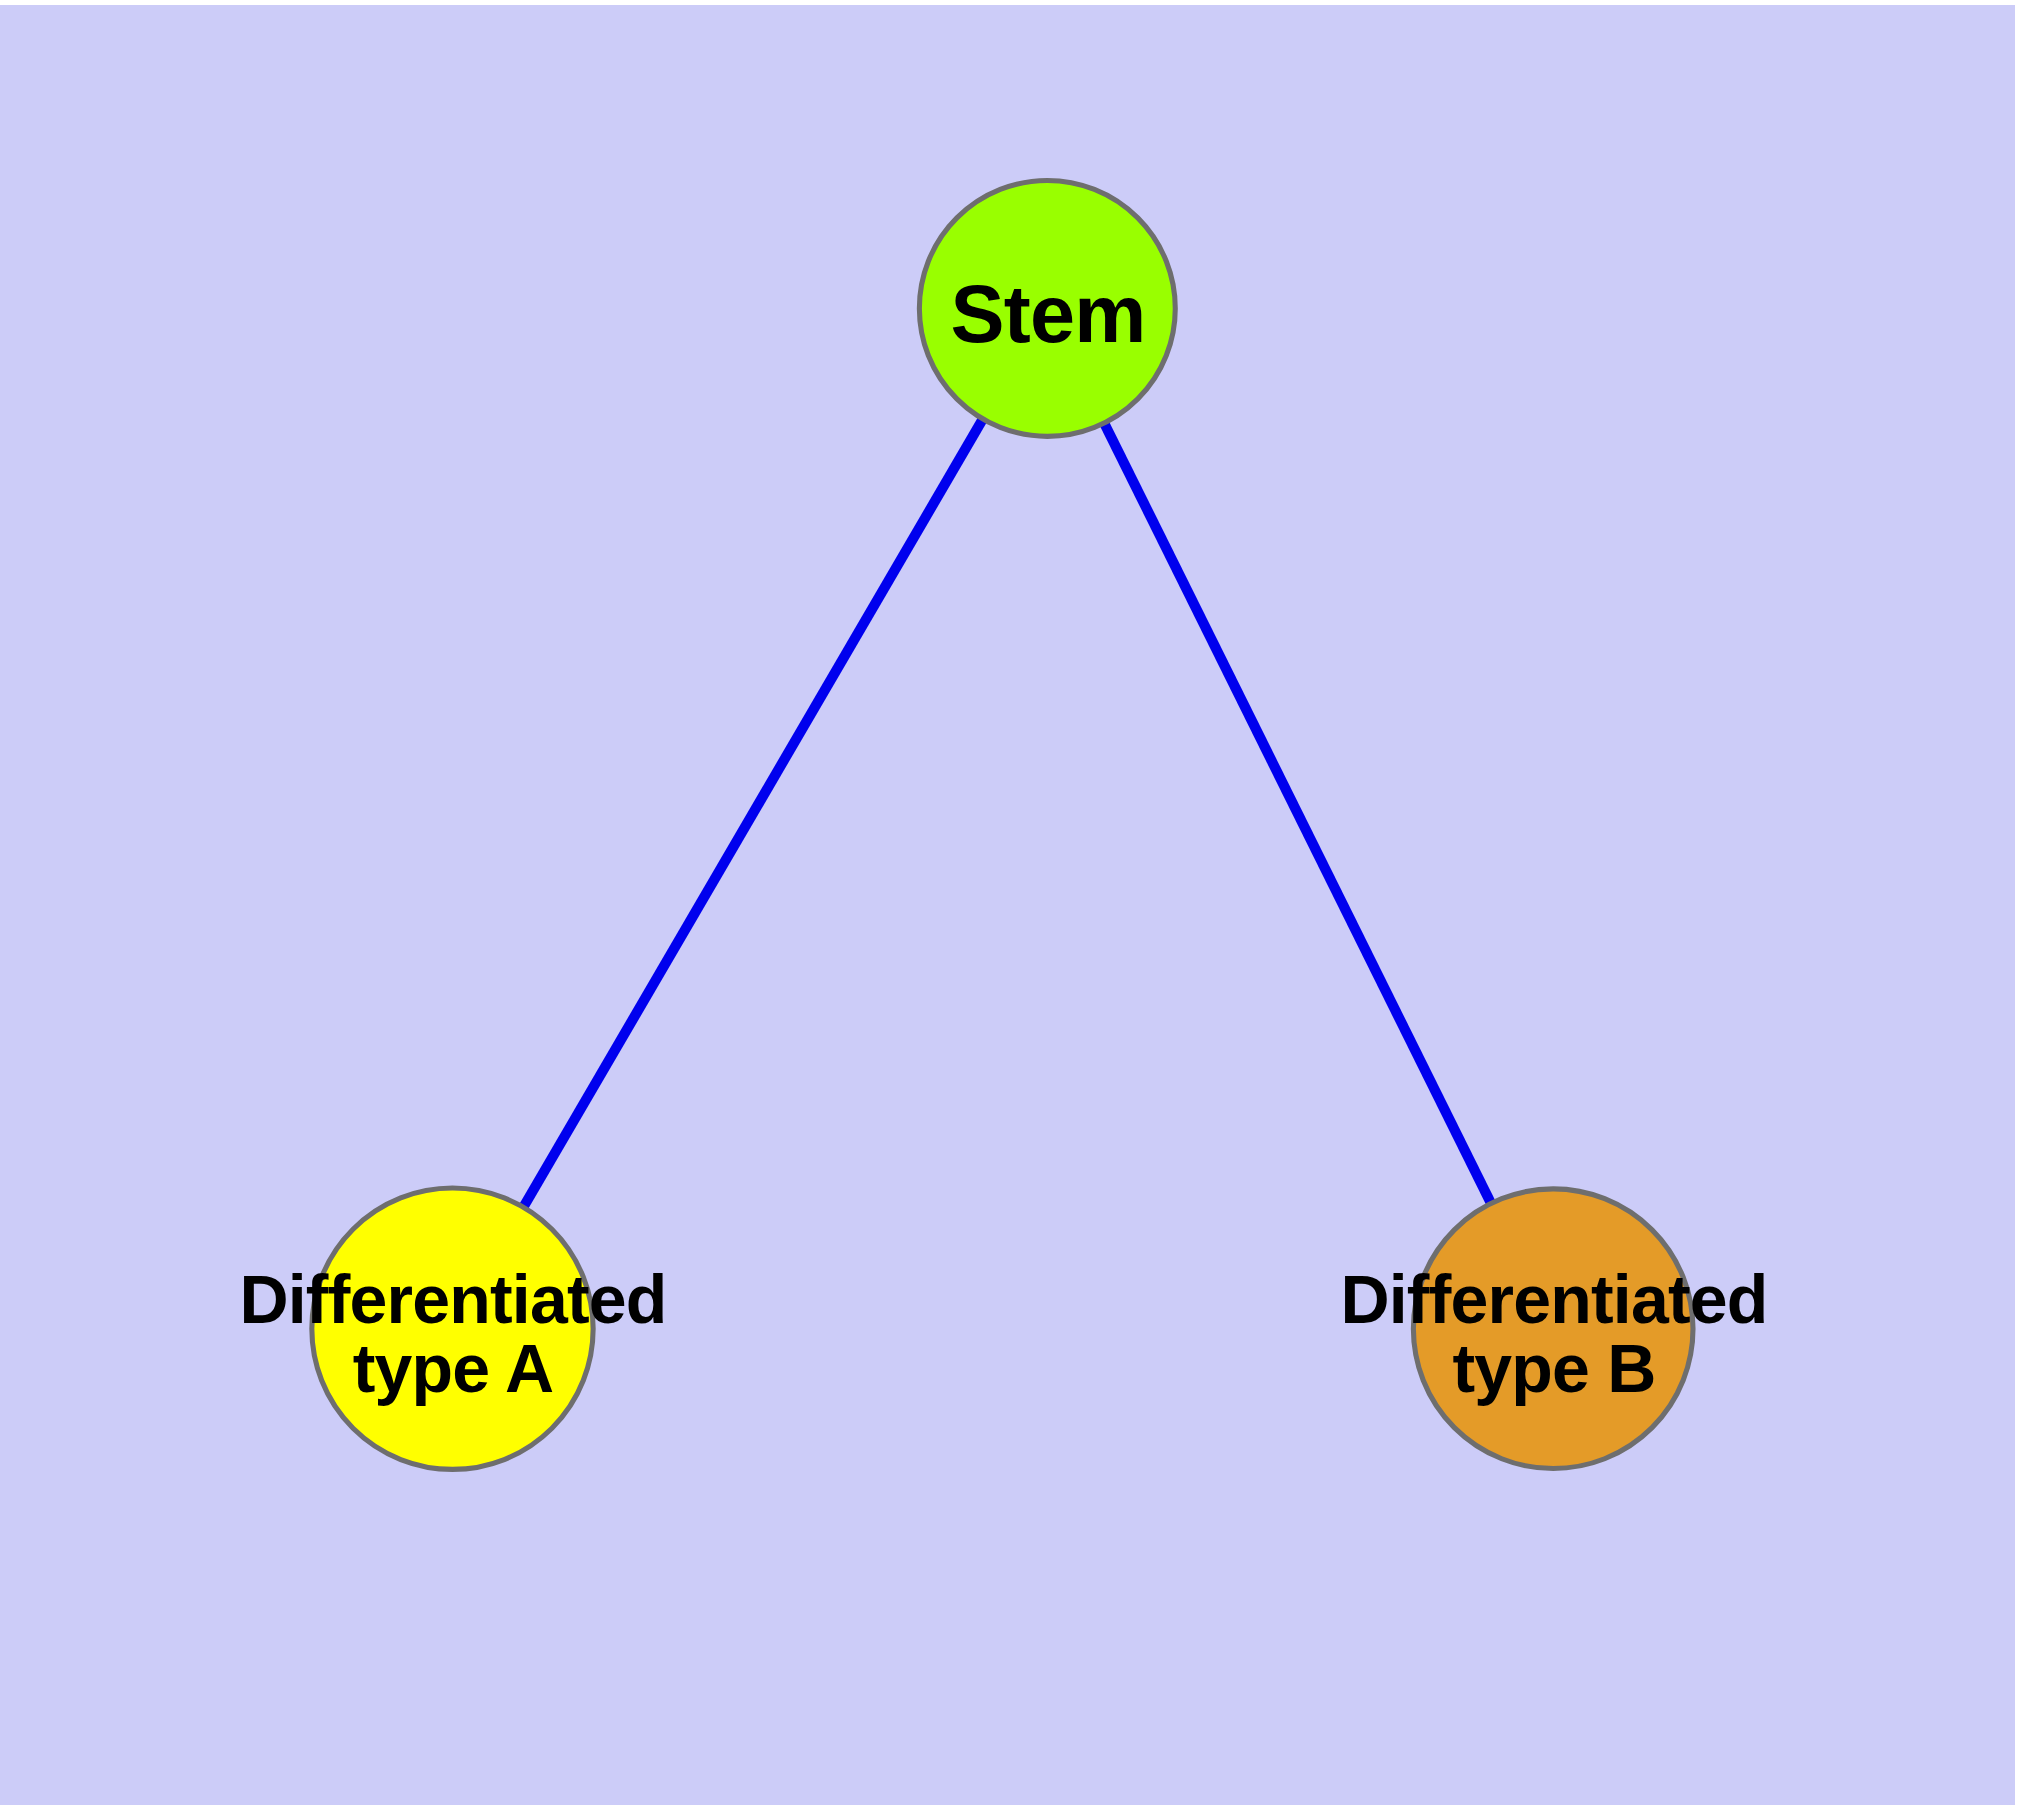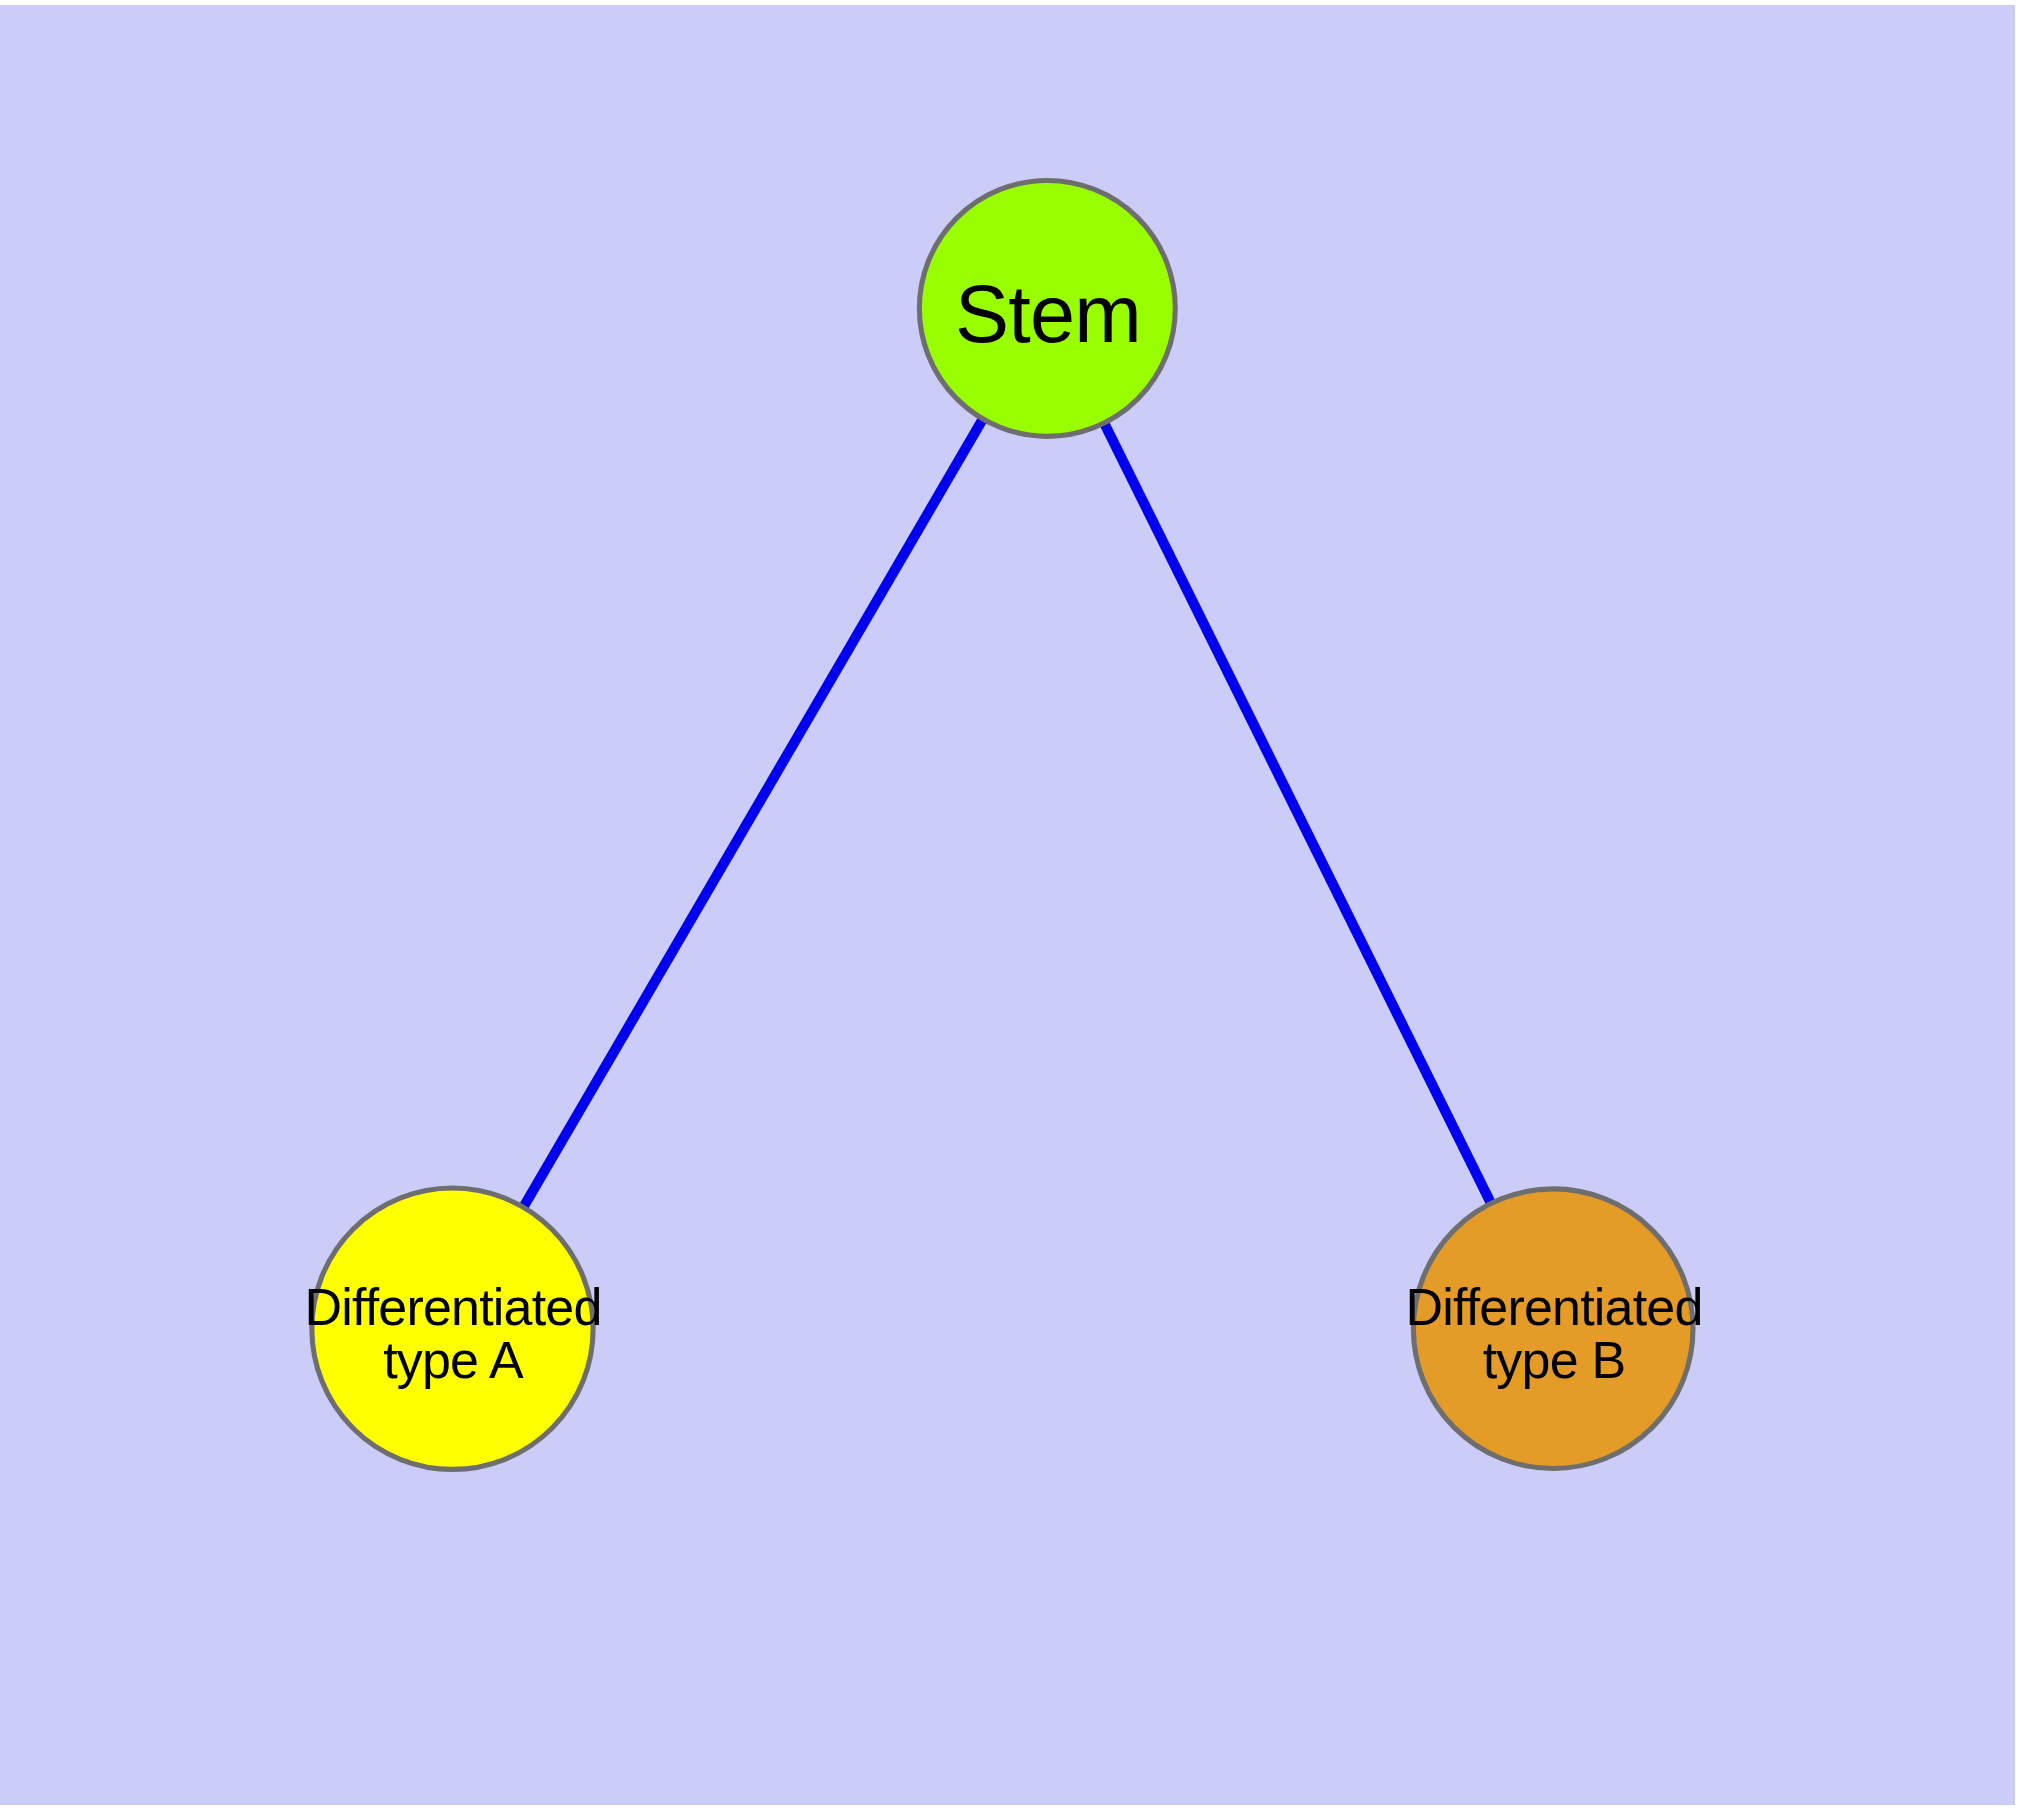--- a/index.html
+++ b/index.html
@@ -28,33 +28,33 @@
     position: absolute;
     left: 0;
     top: 0;
     width: 100%;
     height: 100%;
     display: block;
   }
   .node-label {
     position: absolute;
     text-align: center;
-    font-weight: normal;
+    font-weight: bold;
     color: #000000;
     line-height: 1.02;
     white-space: pre;
     letter-spacing: -0.8px;
     pointer-events: none;
     transform: translate(-50%, -50%);
   }
   .node-label.stem {
     font-size: 81px;
   }
   .node-label.leaf {
-    font-size: 52px;
+    font-size: 68px;
   }
 </style>
 </head>
 <body>
 
 <div id="canvas">
   <div id="plot-area">
 
     <svg id="graph-svg" viewBox="0 0 2378 2124" preserveAspectRatio="none">
       <g id="edge-layer">

